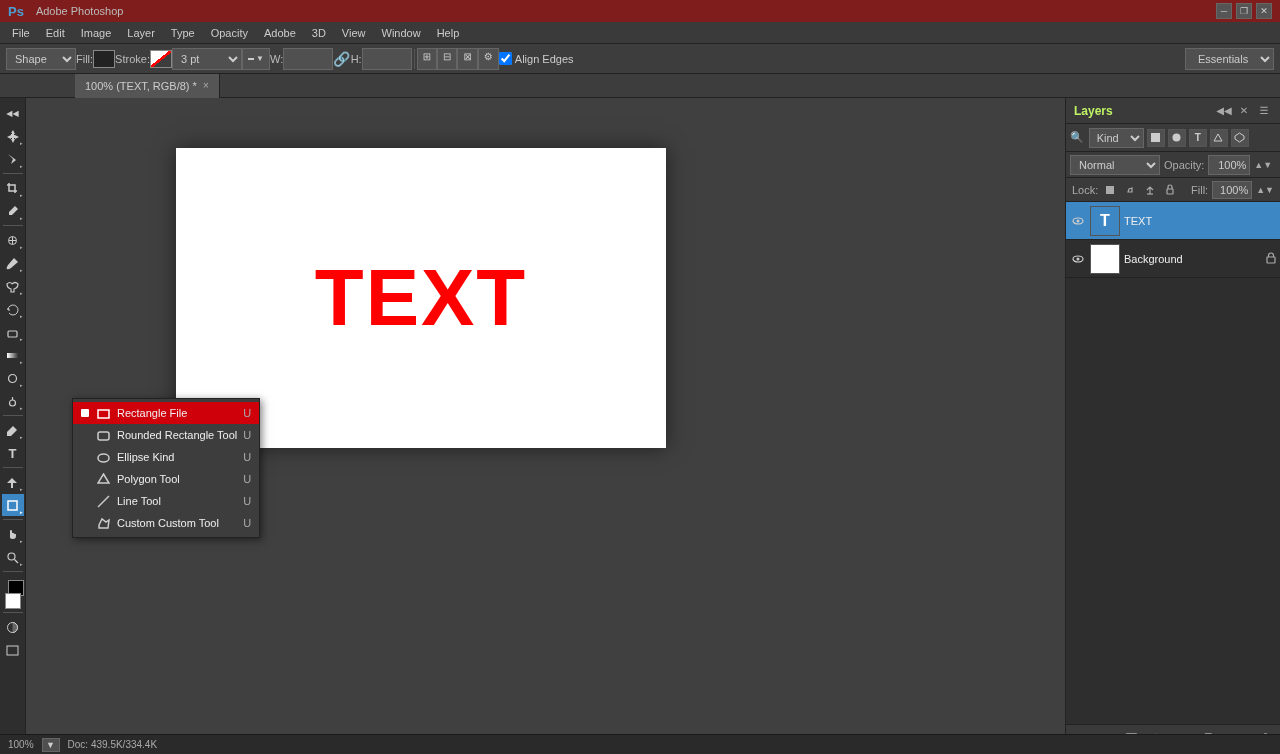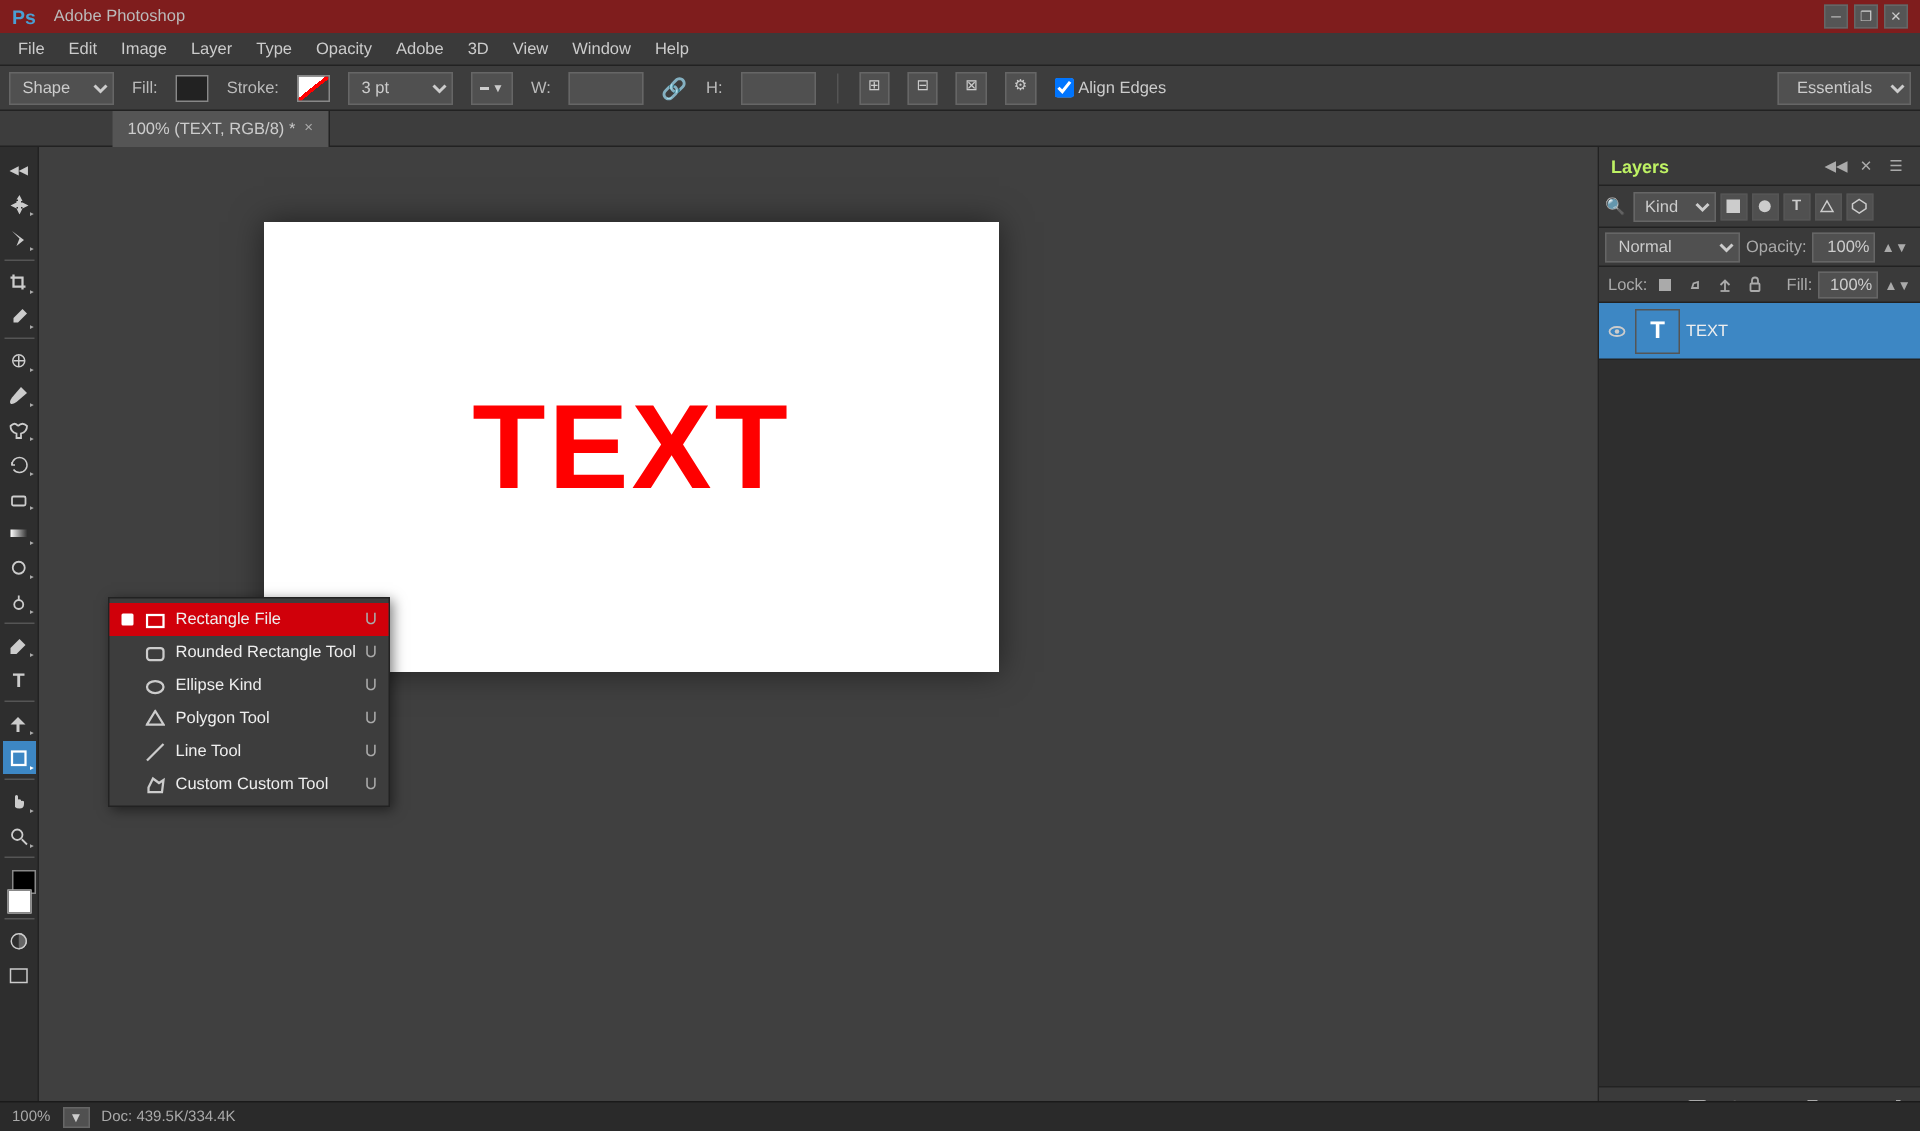--- a/index.html
+++ b/index.html
@@ -11,21 +11,21 @@
     .title-bar-title { color: #bbb; font-size: 11px; }
     .title-bar-controls { display: flex; gap: 4px; }
     .title-bar-btn { width: 16px; height: 16px; background: #555; border: 1px solid #666; display: flex; align-items: center; justify-content: center; cursor: pointer; font-size: 9px; color: #ccc; }
     .ps-logo { color: #4a9fd4; font-weight: bold; font-size: 13px; margin-right: 4px; }
 
     
     .menu-bar { height: 22px; background: #3a3a3a; display: flex; align-items: center; padding: 0 4px; border-bottom: 1px solid #222; }
     .menu-item { padding: 2px 8px; color: #ccc; font-size: 11px; cursor: pointer; }
 
     
-    .options-bar { height: 30px; background: #3d3d3d; display: flex; align-items: center; padding: 0 6px; gap: 12px; border-bottom: 1px solid #222; }
+    .options-bar { height: 30px; background: #3d3d3d; display: flex; align-items: center; padding: 0 6px; gap: 0; border-bottom: 1px solid #222; }
     .opt-label { color: #bbb; font-size: 11px; }
     .opt-dropdown { background: #505050; border: 1px solid #666; color: #ccc; font-size: 11px; padding: 1px 4px; height: 22px; min-width: 70px; }
     .opt-color-box { width: 22px; height: 18px; background: #222; border: 1px solid #888; }
     .opt-stroke-color { width: 22px; height: 18px; background: linear-gradient(to bottom right, white 45%, red 45%, red 55%, transparent 55%); border: 1px solid #888; }
     .opt-input { background: #505050; border: 1px solid #666; color: #ccc; font-size: 11px; padding: 1px 4px; height: 22px; width: 50px; text-align: center; }
     .opt-separator { width: 1px; height: 20px; background: #555; margin: 0 2px; }
     .opt-btn { background: #505050; border: 1px solid #666; color: #ccc; font-size: 10px; padding: 2px 5px; height: 22px; cursor: pointer; }
     .align-edges-label { color: #ccc; font-size: 11px; display: flex; align-items: center; gap: 3px; }
     .essentials-btn { background: #505050; border: 1px solid #666; color: #ccc; font-size: 11px; padding: 2px 8px; height: 22px; margin-left: auto; }
 
@@ -505,20 +505,36 @@
         <div class="layer-eye">
           <svg width="12" height="10" viewBox="0 0 12 10" fill="none" stroke="#ccc" stroke-width="1.2">
               <ellipse cx="6" cy="5" rx="5" ry="3"></ellipse>
               <circle cx="6" cy="5" r="1.5" fill="#ccc" stroke="none"></circle>
             </svg>
         </div>
         <div class="layer-thumb text-thumb">T</div>
         <span class="layer-name">TEXT</span>
       </div>
 
+      <div class="layer-item">
+        <div class="layer-eye">
+          <svg width="12" height="10" viewBox="0 0 12 10" fill="none" stroke="#ccc" stroke-width="1.2">
+              <ellipse cx="6" cy="5" rx="5" ry="3"></ellipse>
+              <circle cx="6" cy="5" r="1.5" fill="#ccc" stroke="none"></circle>
+            </svg>
+        </div>
+        <div class="layer-thumb bg-thumb"></div>
+        <span class="layer-name">Background</span>
+        <div class="layer-lock-icon">
+          <svg width="10" height="12" viewBox="0 0 10 12" fill="none" stroke="#aaa" stroke-width="1.2">
+              <rect x="1" y="5" width="8" height="6" rx="0.5"></rect>
+              <path d="M2.5 5 L2.5 3.5 Q2.5 1 5 1 Q7.5 1 7.5 3.5 L7.5 5"></path>
+            </svg>
+        </div>
+      </div>
     </div>
 
     <div class="layers-actions">
       <div class="action-btn" title="Link Layers">
         <svg width="13" height="13" viewBox="0 0 13 13" fill="none" stroke="#aaa" stroke-width="1.3">
             <path d="M3 6.5 L5 4.5 A3 3 0 0 1 9 8.5 L7 6.5"></path>
             <path d="M10 6.5 L8 8.5 A3 3 0 0 1 4 4.5 L6 6.5"></path>
           </svg>
       </div>
       <div class="action-btn" title="Layer Effects">

